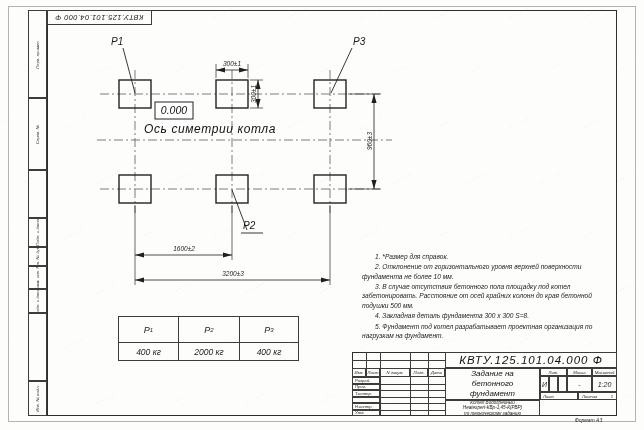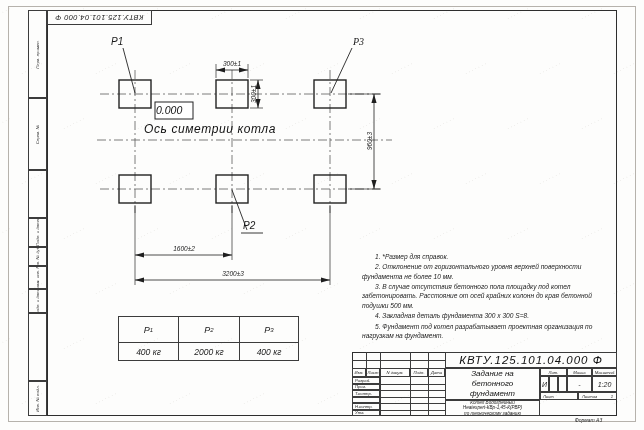--- a/index.html
+++ b/index.html
@@ -194,30 +194,30 @@
       <line x1="123" y1="48" x2="135" y2="93"></line>
       <line x1="352" y1="48" x2="331" y2="93"></line>
       <line x1="232" y1="190" x2="247" y2="230"></line>
       <line x1="241" y1="233" x2="263" y2="233"></line>
     </g>
 
     <rect x="155" y="102" width="38" height="17" fill="#fff" stroke="#222" stroke-width="1"></rect>
   </svg>
 
   <span class="plabel" style="left:111px;top:36px;font-style:italic;">P1</span>
-  <span class="plabel" style="left:353px;top:36px;font-family:Liberation Serif, serif;">P3</span>
+  <span class="plabel" style="left:353px;top:36px;">P3</span>
   <span class="plabel" style="left:243px;top:220px;">P2</span>
 
   <span class="dimtext" style="left:214px;top:60px;width:36px;">300±1</span>
   <span class="dimtext rot" style="left:253px;top:94px;">300±1</span>
   <span class="dimtext rot" style="left:369px;top:141px;">960±3</span>
   <span class="dimtext" style="left:163px;top:245px;width:42px;">1600±2</span>
   <span class="dimtext" style="left:211px;top:270px;width:44px;">3200±3</span>
 
-  <span class="abs it" style="left:156px;top:104px;width:36px;font-size:10.5px;color:#111;">0.000</span>
+  <span class="abs it" style="left:156px;top:104px;width:36px;text-align:center;font-size:10.5px;color:#111;">0.000</span>
   <span class="abs it" style="left:144px;top:122px;font-size:12px;letter-spacing:0.6px;color:#111;">Ось симетрии котла</span>
 
   <div class="notes">
     <p>1. *Размер для справок.</p>
     <p>2. Отклонение от горизонтального уровня верхней поверхности фундамента не более 10 мм.</p>
     <p>3. В случае отсутствия бетонного пола площадку под котел забетонировать. Расстояние от осей крайних колонн до края бетонной подушки 500 мм.</p>
     <p>4. Закладная деталь фундамента 300 x 300 S=8.</p>
     <p>5. Фундамент под котел разрабатывает проектная организация по нагрузкам на фундамент.</p>
   </div>
 

